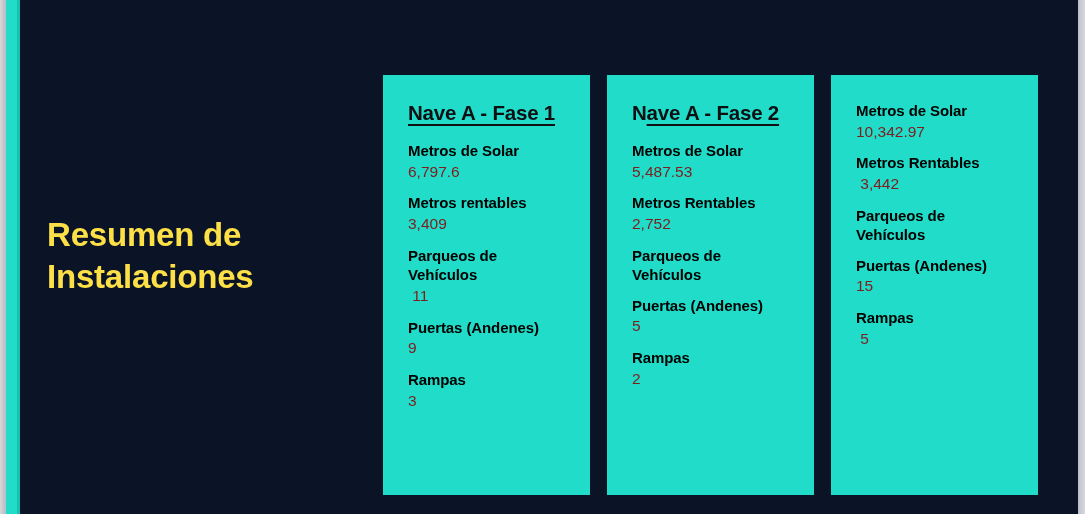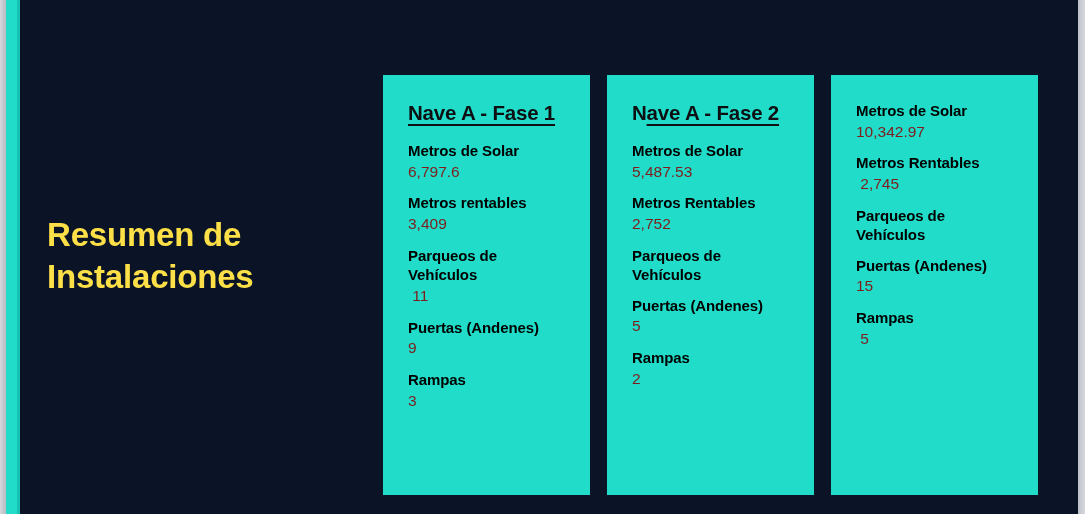--- a/index.html
+++ b/index.html
@@ -181,21 +181,21 @@
       </div>
     </div>
 
     <div class="card">
       <div class="stat">
         <div class="stat-label">Metros de Solar</div>
         <div class="stat-value">10,342.97</div>
       </div>
       <div class="stat">
         <div class="stat-label">Metros Rentables</div>
-        <div class="stat-value"> 2,745</div>
+        <div class="stat-value"> 3,442</div>
       </div>
       <div class="stat">
         <div class="stat-label">Parqueos de
 Vehículos</div>
       </div>
       <div class="stat">
         <div class="stat-label">Puertas (Andenes)</div>
         <div class="stat-value">15</div>
       </div>
       <div class="stat">

